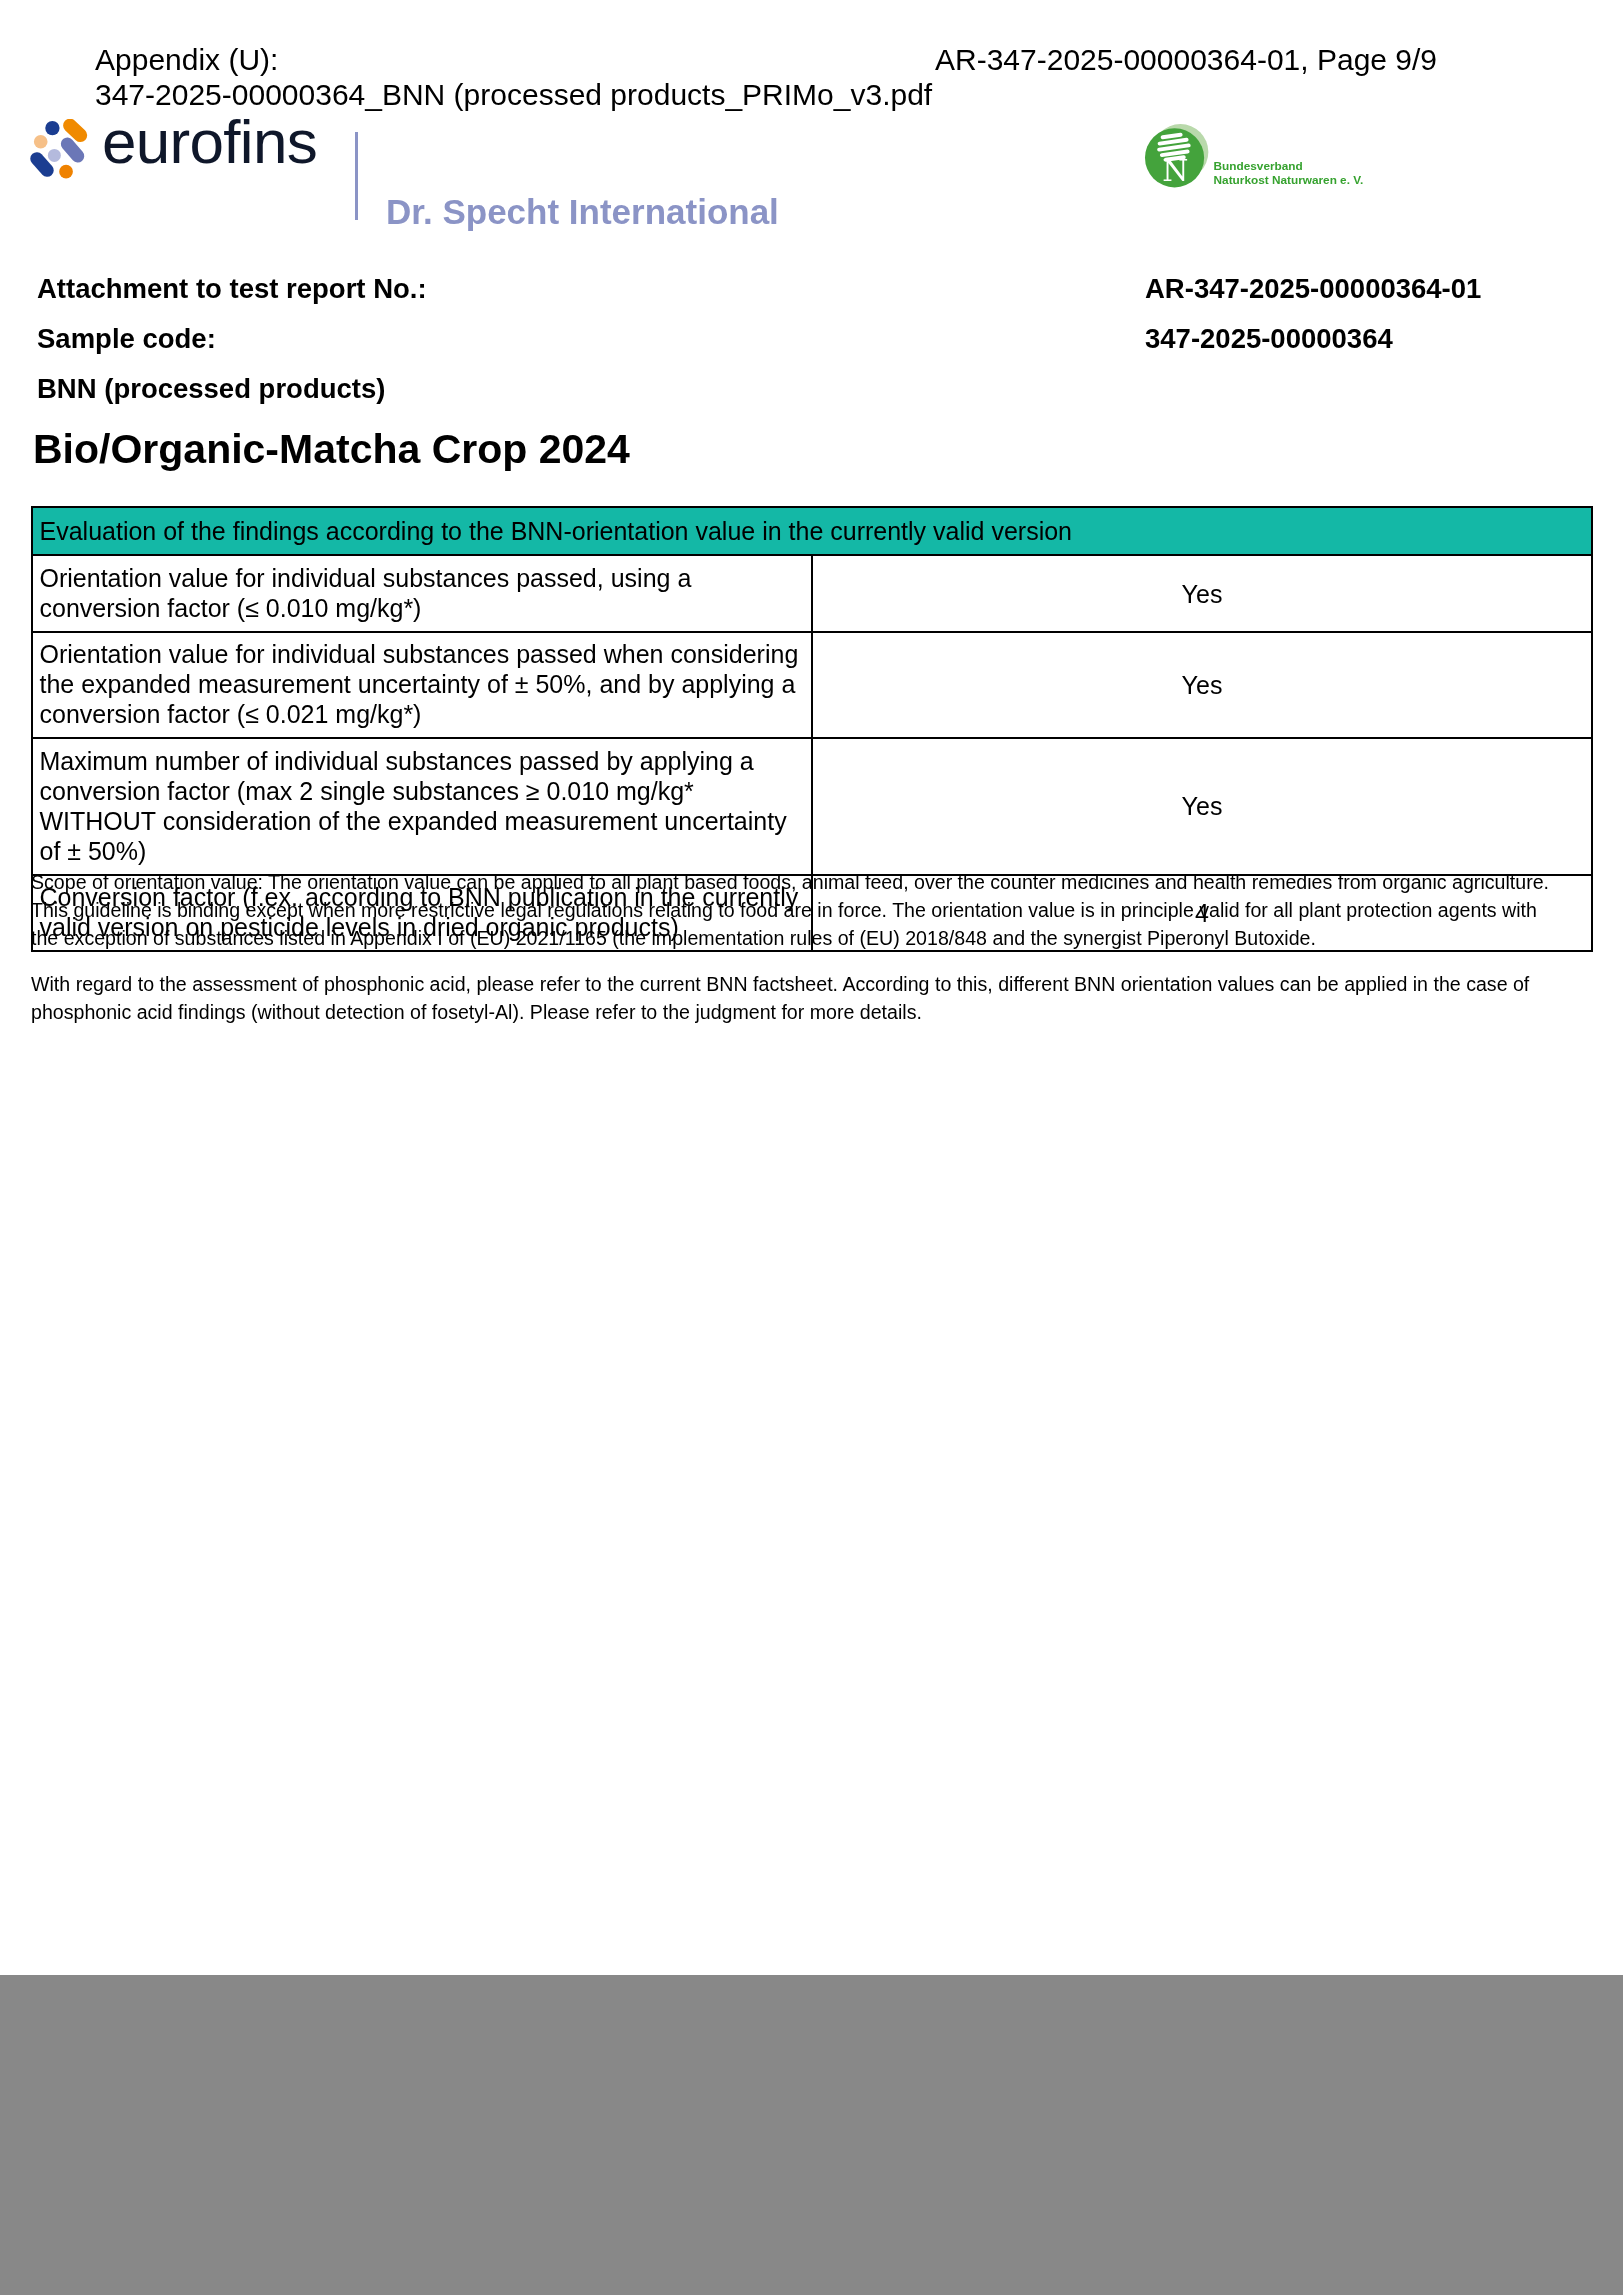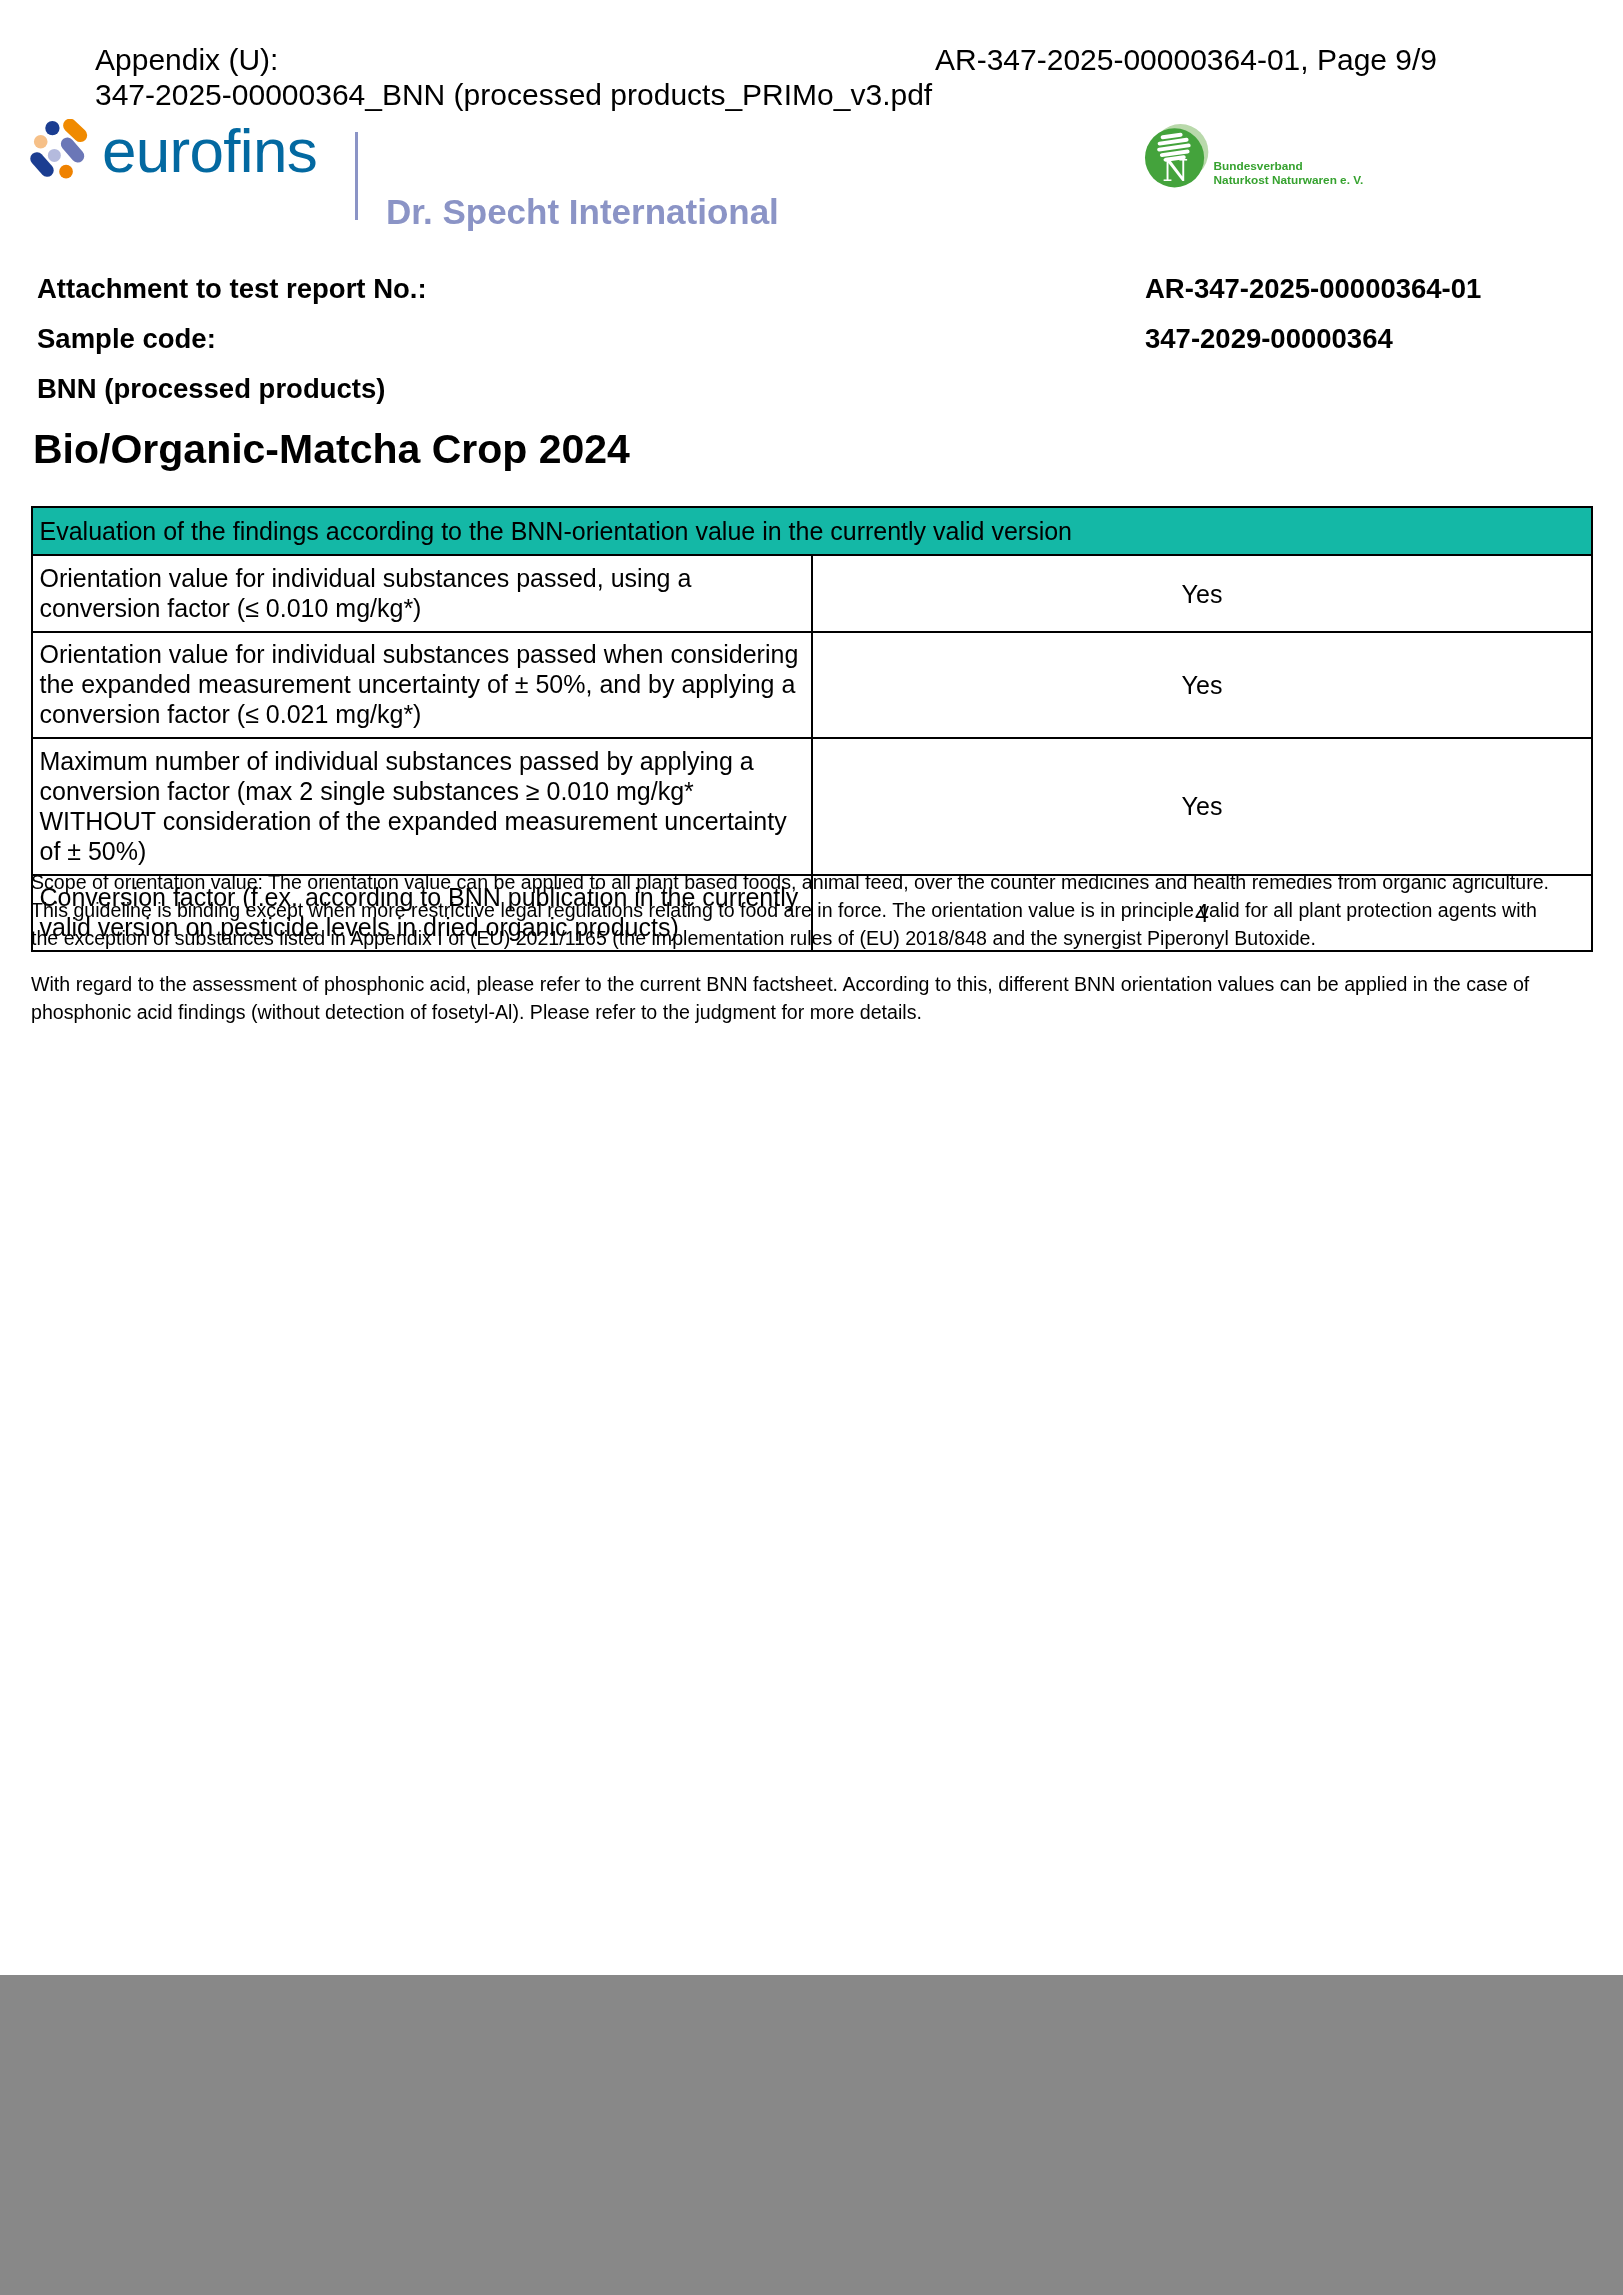--- a/index.html
+++ b/index.html
@@ -13,21 +13,21 @@
     margin:0 auto;
   }
   
   .hdr-left{position:absolute;left:95px;top:42px;font-size:30px;line-height:35px;white-space:nowrap;}
   .hdr-right{position:absolute;left:935px;top:42px;font-size:30px;line-height:35px;white-space:nowrap;}
   
   .dots-svg{position:absolute;left:29px;top:119px;width:65px;height:65px;}
   .eurofins-word{
     position:absolute;left:102px;top:111px;
     font-size:62px;line-height:1;letter-spacing:-0.7px;
-    color:#0369a1;font-weight:400;white-space:nowrap;margin-top:9px;
+    color:#0f172a;font-weight:400;white-space:nowrap;
   }
   .logo-divider{position:absolute;left:355px;top:132px;width:2.6px;height:88px;background:#8b94c6;}
   .specht{
     position:absolute;left:386px;top:194px;
     font-size:35px;line-height:1;font-weight:bold;color:#8b94c6;white-space:nowrap;
   }
   .bnn{position:absolute;left:1144px;top:124px;display:flex;}
   .bnn-svg{width:65px;height:65px;flex:0 0 auto;}
   .bnn-text{margin-left:4.6px;margin-top:35px;color:#36a22f;font-weight:bold;font-size:11.8px;line-height:14.4px;white-space:nowrap;}
   
@@ -97,21 +97,21 @@
     </div>
   </div>
 
   <div class="meta">
     <div class="meta-row">
       <span>Attachment to test report No.:</span>
       <span>AR-347-2025-00000364-01</span>
     </div>
     <div class="meta-row">
       <span>Sample code:</span>
-      <span>347-2029-00000364</span>
+      <span>347-2025-00000364</span>
     </div>
     <div class="meta-row">
       <span>BNN (processed products)</span>
     </div>
   </div>
 
   <h1 class="title">Bio/Organic-Matcha Crop 2024</h1>
 
   <table class="eval-table">
     <tbody>

